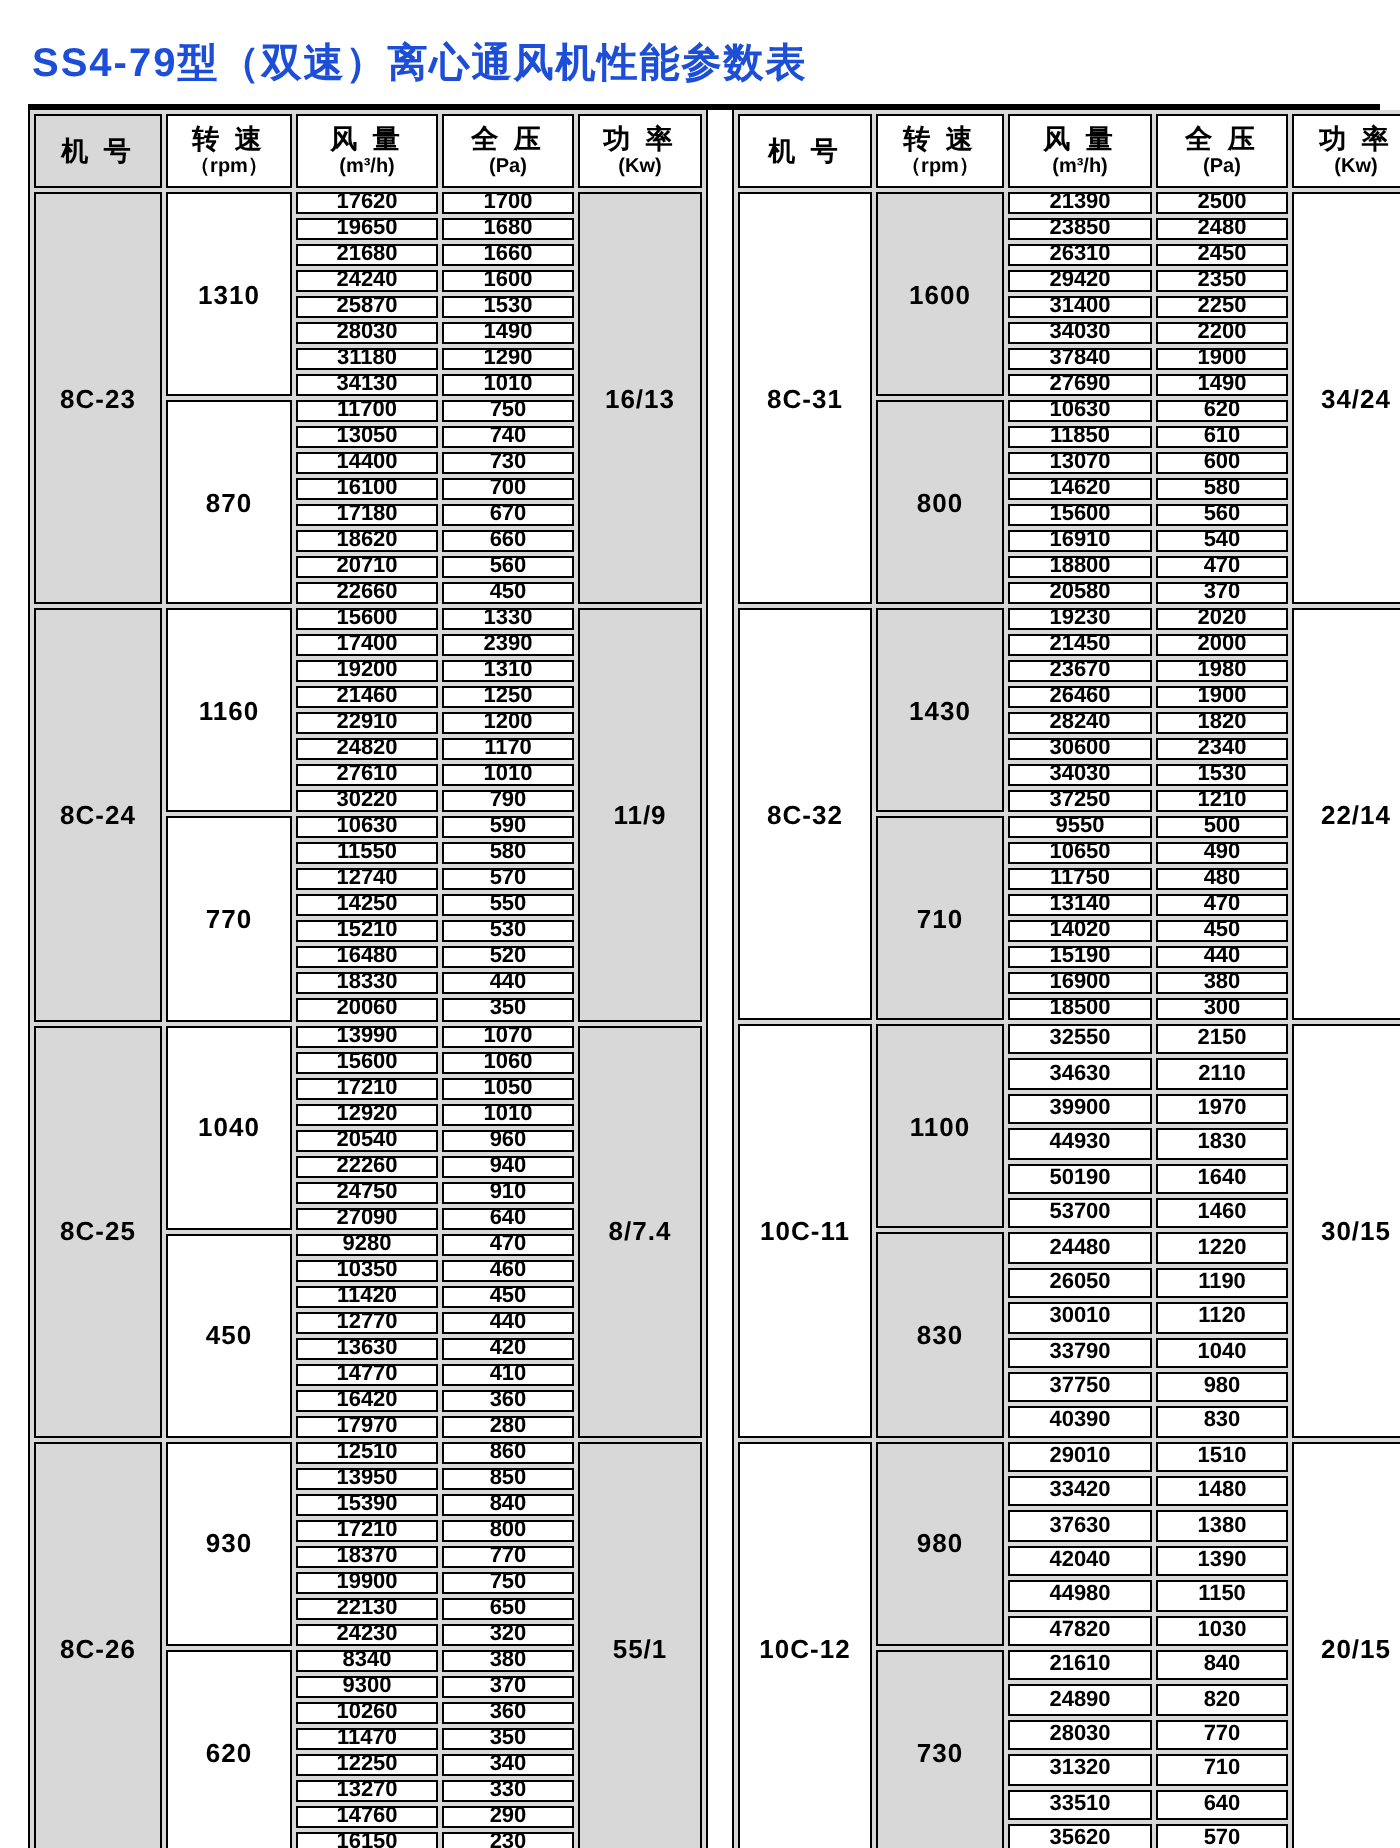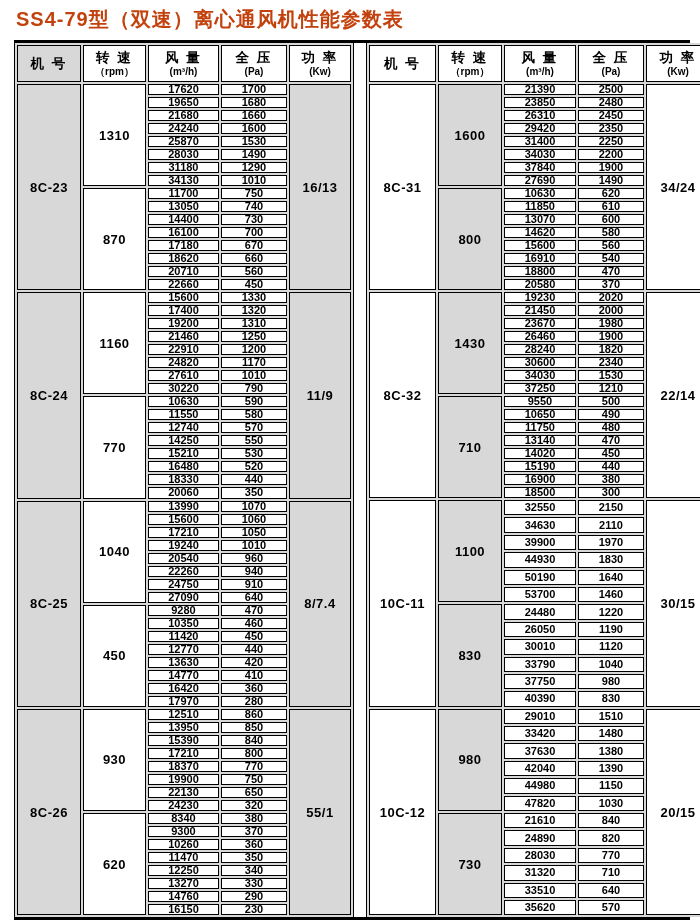--- a/index.html
+++ b/index.html
@@ -3,22 +3,22 @@
 <meta charset="utf-8">
 <style>
   html,body{margin:0;padding:0;}
   body{
     width:700px;height:924px;
     background:var(--bg,#ffffff);
     font-family:"Liberation Sans",sans-serif;
     color:#000;
   }
   .title{
-    font-size:20px;font-weight:bold;color:#c2410c;
-    margin:6px 0 7px 16px;letter-spacing:1px;white-space:nowrap;
+    font-size:20px;font-weight:bold;color:#1d4ed8;
+    margin:18px 0 7px 16px;letter-spacing:1px;white-space:nowrap;
   }
   .tables{
     display:flex;gap:12px;margin:0 10px 0 14px;
     border-top:3px solid var(--line,#000);
     border-bottom:3px solid var(--line,#000);
     justify-content:space-between;
   }
   table{
     border-collapse:separate;border-spacing:2px;
     background:var(--shade,#d8d8d8);
@@ -153,21 +153,21 @@
         </tr>
         <tr class="sm">
           <td rowspan="16" class="model shaded">8C-24</td>
           <td rowspan="8" class="speed">1160</td>
           <td class="data flow">15600</td>
           <td class="data pressure">1330</td>
           <td rowspan="16" class="power shaded">11/9</td>
         </tr>
         <tr class="sm">
           <td class="data flow">17400</td>
-          <td class="data pressure">1320</td>
+          <td class="data pressure">2390</td>
         </tr>
         <tr class="sm">
           <td class="data flow">19200</td>
           <td class="data pressure">1310</td>
         </tr>
         <tr class="sm">
           <td class="data flow">21460</td>
           <td class="data pressure">1250</td>
         </tr>
         <tr class="sm">
@@ -228,21 +228,21 @@
         </tr>
         <tr class="sm">
           <td class="data flow">15600</td>
           <td class="data pressure">1060</td>
         </tr>
         <tr class="sm">
           <td class="data flow">17210</td>
           <td class="data pressure">1050</td>
         </tr>
         <tr class="sm">
-          <td class="data flow">19240</td>
+          <td class="data flow">12920</td>
           <td class="data pressure">1010</td>
         </tr>
         <tr class="sm">
           <td class="data flow">20540</td>
           <td class="data pressure">960</td>
         </tr>
         <tr class="sm">
           <td class="data flow">22260</td>
           <td class="data pressure">940</td>
         </tr>

